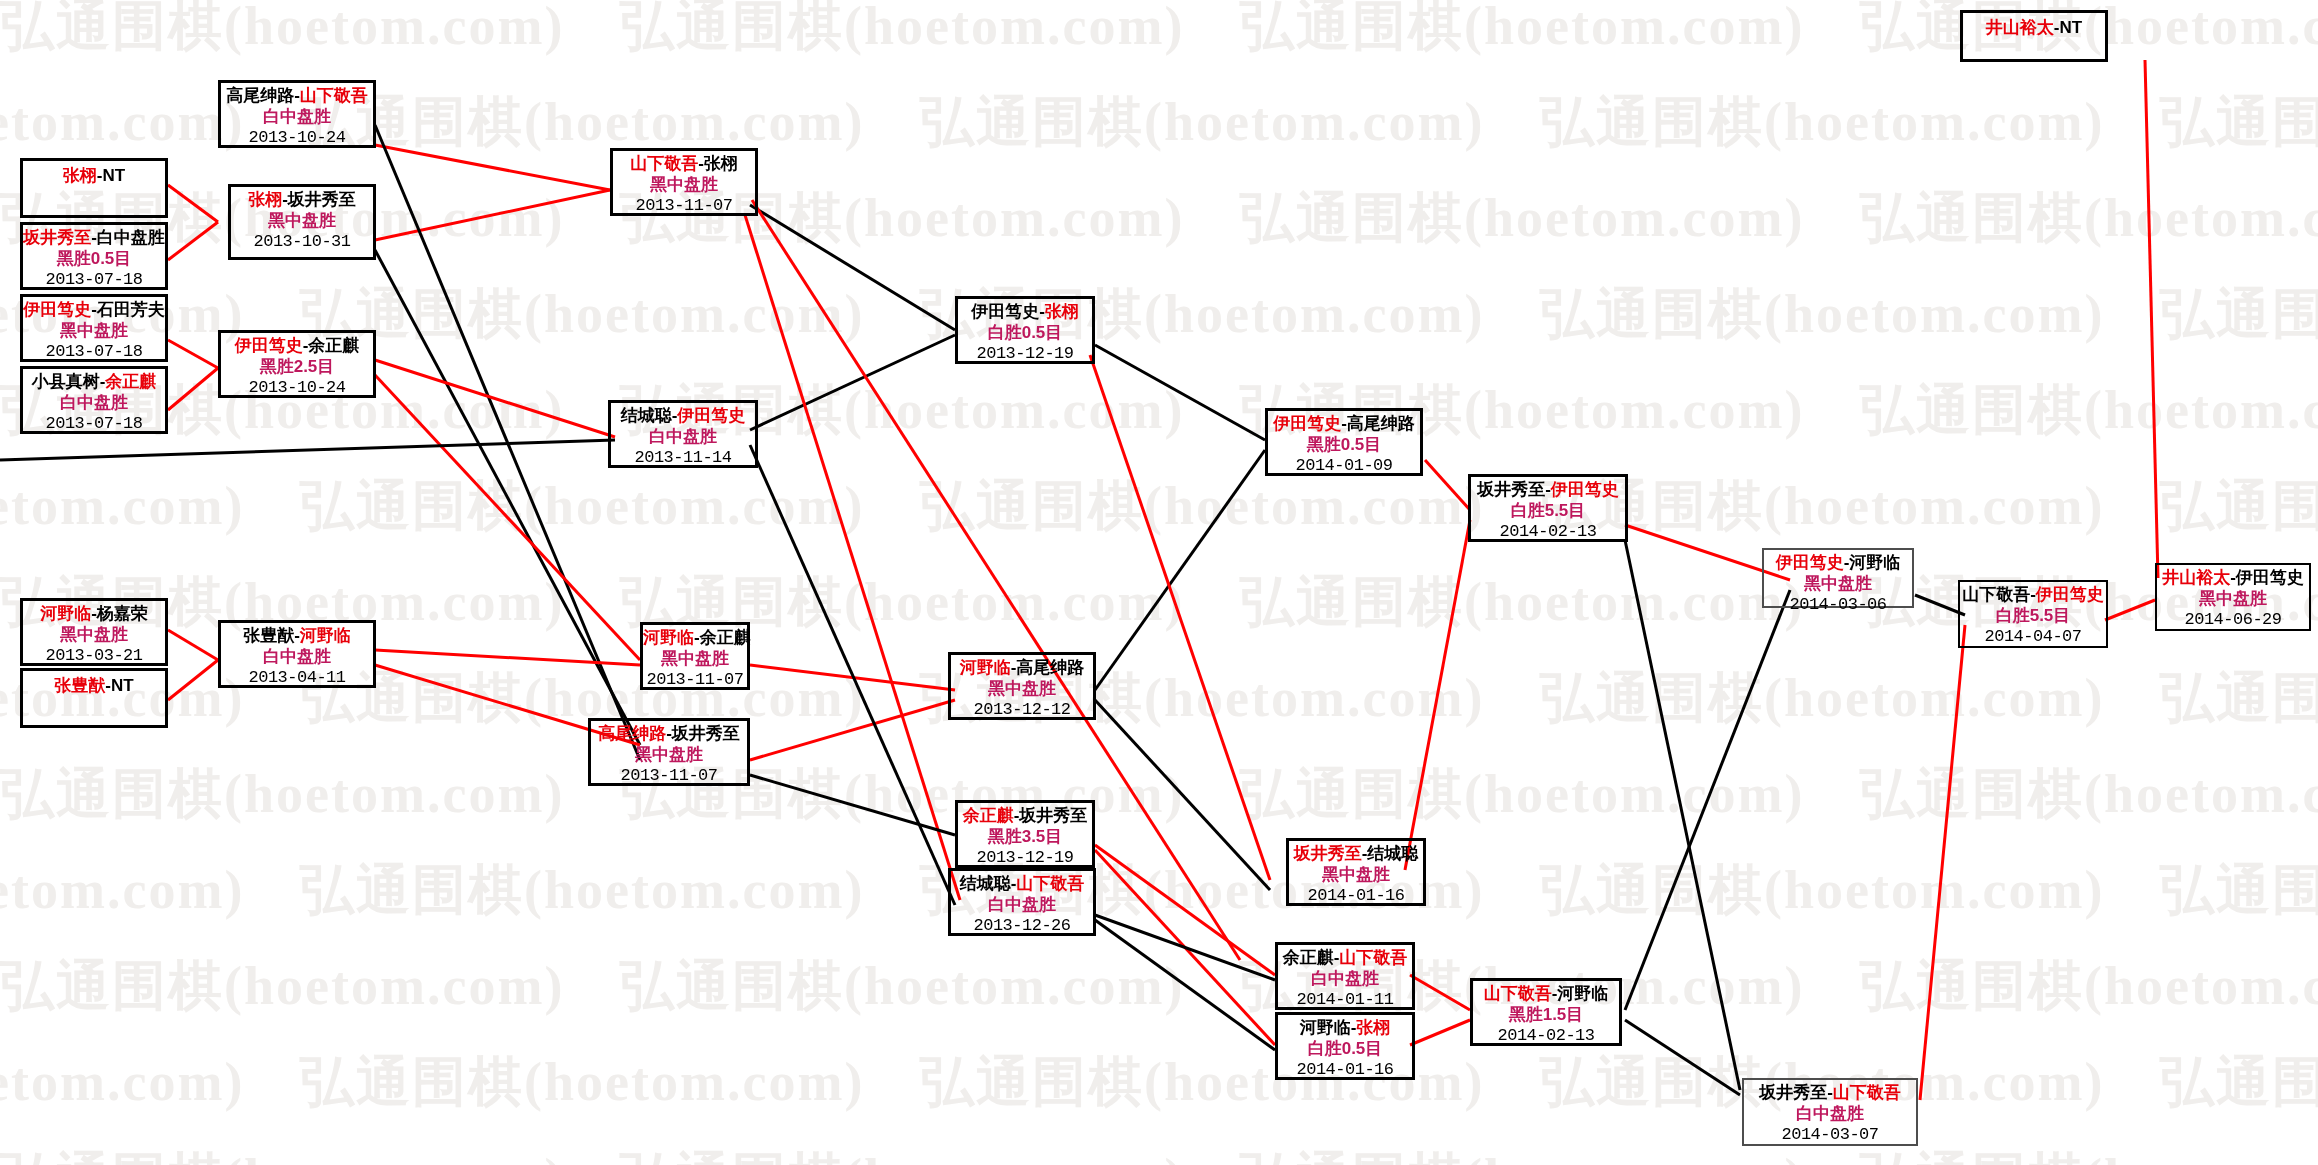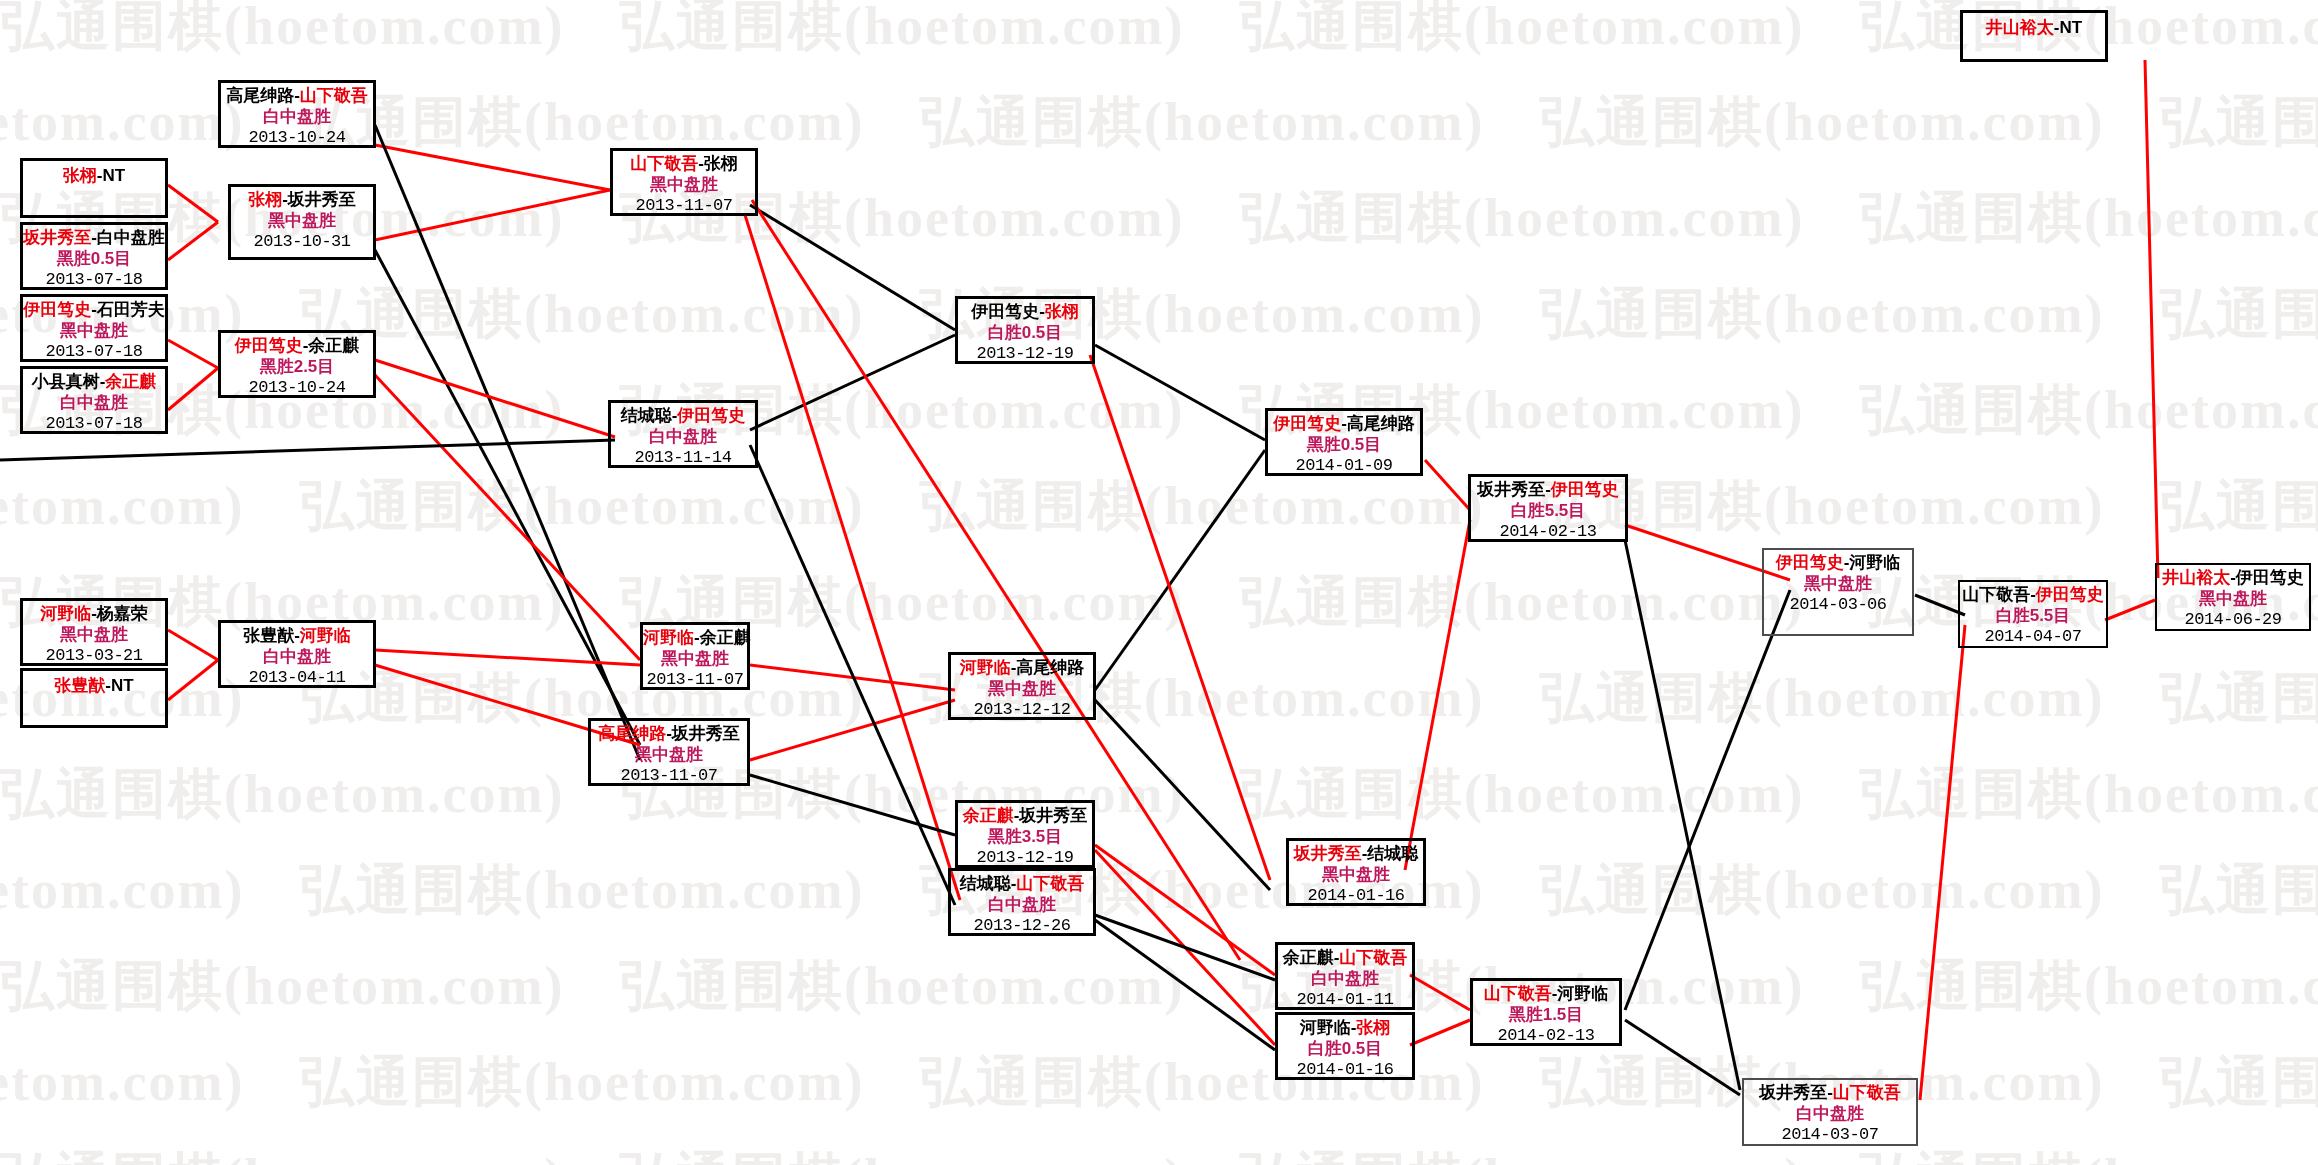--- a/index.html
+++ b/index.html
@@ -384,21 +384,21 @@
       <div class="mb-result">白胜5.5目</div>
       <div class="mb-date">2014-02-13</div>
     </div>
 
     <div class="match-box" style="left:1470px; top:978px; width:152px; height:68px;">
       <div class="mb-players"><span class="w">山下敬吾</span><span class="sep">-</span><span class="l">河野临</span></div>
       <div class="mb-result">黑胜1.5目</div>
       <div class="mb-date">2014-02-13</div>
     </div>
 
-    <div class="match-box thin grey" style="left:1762px; top:548px; width:152px; height:88px;">
+    <div class="match-box thin grey" style="left:1762px; top:548px; width:152px; height:60px;">
       <div class="mb-players"><span class="w">伊田笃史</span><span class="sep">-</span><span class="l">河野临</span></div>
       <div class="mb-result">黑中盘胜</div>
       <div class="mb-date">2014-03-06</div>
     </div>
 
     <div class="match-box thin grey" style="left:1742px; top:1078px; width:176px; height:68px;">
       <div class="mb-players"><span class="l">坂井秀至</span><span class="sep">-</span><span class="w">山下敬吾</span></div>
       <div class="mb-result">白中盘胜</div>
       <div class="mb-date">2014-03-07</div>
     </div>

